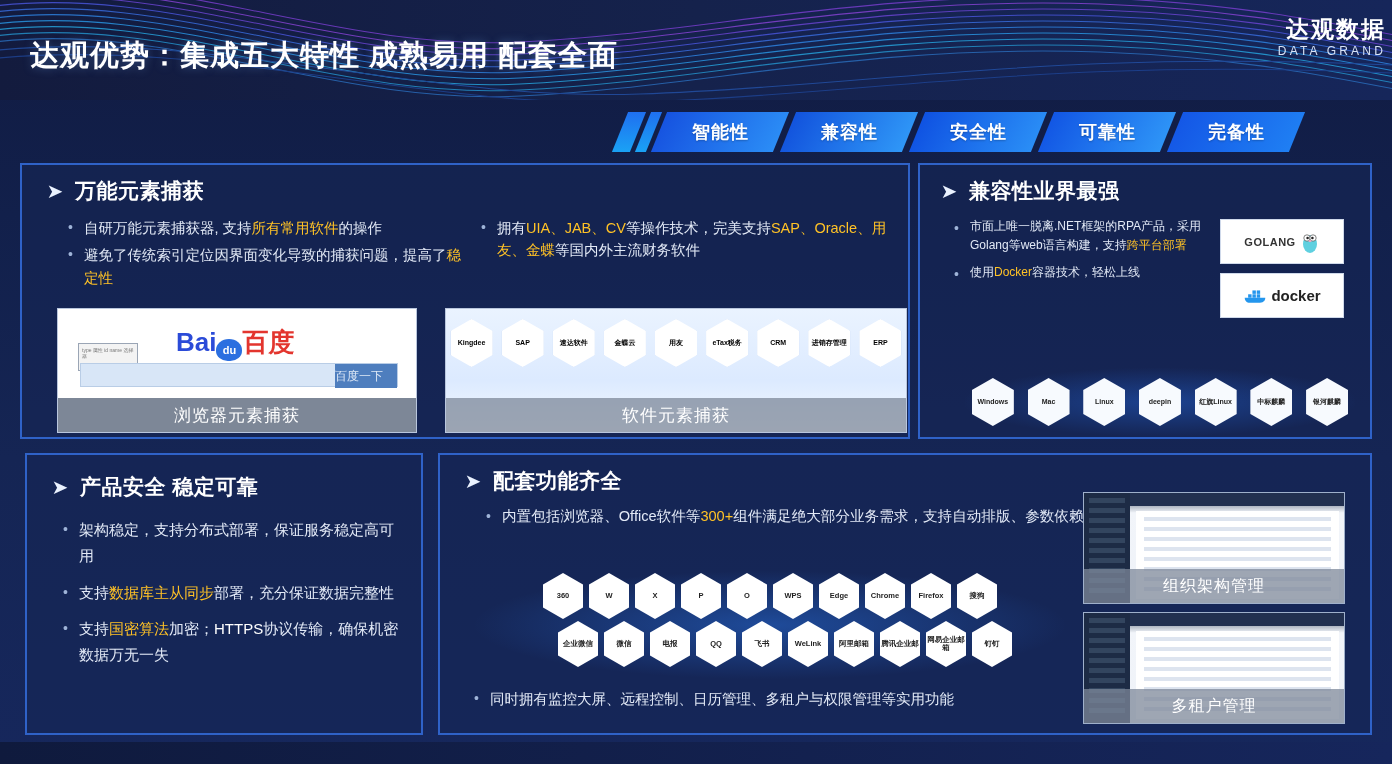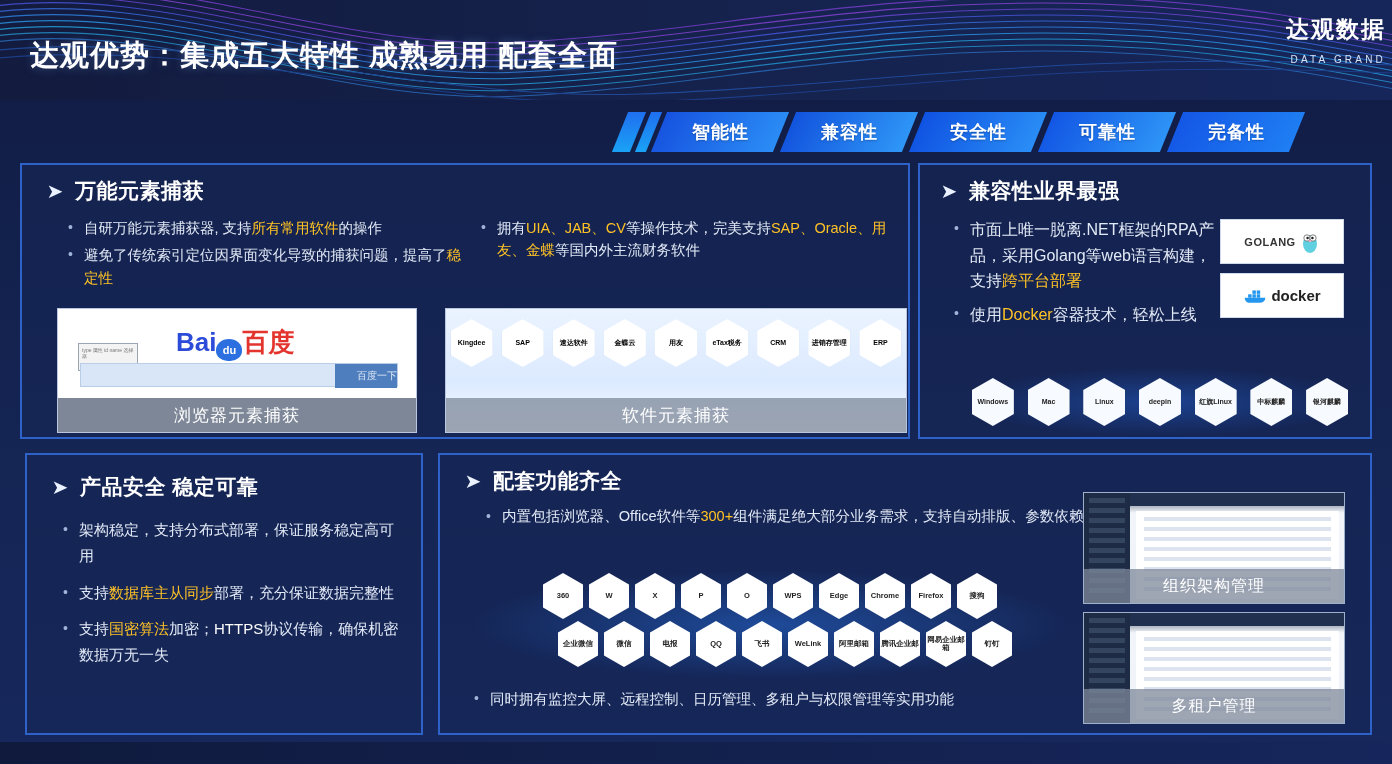--- a/index.html
+++ b/index.html
@@ -25,21 +25,21 @@
   .hdr-waves { position:absolute; left:0; top:-18px; width:1392px; height:120px; opacity:.95;}
   .hdr-title {
     position:absolute; left:30px; top:20px;
     font-size:29px; font-weight:bold; color:#ffffff; letter-spacing:1px;
     text-shadow:0 0 10px rgba(120,180,255,.35);
     white-space:nowrap;
     margin-top:16px;
   }
   .logo { position:absolute; right:6px; top:16px; text-align:right; }
   .logo-cn { font-size:23px; font-weight:bold; color:#fff; letter-spacing:2px; line-height:1.15;}
-  .logo-en { font-size:10px; color:#d7e2f5; letter-spacing:3.2px; margin-top:12px;}
+  .logo-en { font-size:12px; color:#d7e2f5; letter-spacing:3.2px; margin-top:2px;}
 
   
   .tabs { position:absolute; left:620px; top:112px; height:40px; display:flex; align-items:center; }
   .tab-dash {
     height:40px; width:18px; margin-right:5px;
     background:linear-gradient(180deg,#1f6ff0,#1aa2f5);
     transform: skewX(-22deg);
   }
   .tab-dash.d2 { width:11px; }
   .tab {
@@ -93,21 +93,21 @@
     color:#fff; font-size:17px; letter-spacing:1px;
   }
   #shot-browser { position:absolute; left:57px; top:308px; width:360px; height:125px; background:#fff;padding-left:29px; }
   .bd-logo { position:absolute; left:118px; top:16px; font-size:26px; font-weight:bold; }
   .bd-b { color:#2b4bd8; } .bd-red { color:#e3352e; }
   .bd-paw { display:inline-block; width:26px;height:22px;background:#2b6fe0;border-radius:50% 50% 45% 45%;
             color:#fff;font-size:11px;text-align:center;line-height:22px;vertical-align:-3px;}
   .bd-search { position:absolute; left:22px; top:54px; width:318px; height:24px;
                background:#d8e6f7; border:1px solid #b9cde6; }
   .bd-btn { position:absolute; right:0; top:0; width:62px; height:24px; background:#4e7ebe;
-            color:#dfe9f7; font-size:10px; text-align:right; line-height:24px; }
+            color:#dfe9f7; font-size:12px; text-align:left; line-height:24px; }
   .bd-tip { position:absolute; left:20px; top:34px; width:60px; height:28px;
             background:#f3f3f3; border:1px solid #9aa5b5; font-size:5px; color:#777; padding:3px;}
   .bd-strip { position:absolute; left:0; bottom:0; width:100%; height:34px; background:#8a8f99;}
 
   #shot-software { position:absolute; left:445px; top:308px; width:462px; height:125px;
                    background:linear-gradient(180deg,#eaf3ff 0%,#dceaff 58%,#f4f9ff 100%); }
   .hexrow { position:absolute; left:0; top:10px; width:100%; display:flex;
             justify-content:space-around; align-items:center; }
   .hex {
     width:42px; height:48px; background:#ffffff;
@@ -116,21 +116,21 @@
     font-size:7px; font-weight:bold; text-align:center; line-height:1.05;
     box-shadow:0 0 3px rgba(0,60,140,.18);
     overflow:hidden;
   }
 
   
   #p2 { left:918px; top:163px; width:454px; height:276px; }
   #p2 .panel-head { margin:12px 0 0 18px; }
   #p2 .body { display:flex; margin-top:12px; }
   #p2 .txt { width:300px; padding-left:30px; }
-  #p2 .txt li { font-size:16px; line-height:1.6; margin-bottom:8px;}
+  #p2 .txt li { font-size:12px; line-height:1.6; margin-bottom:8px;}
   .cards { width:124px; padding-top:2px; }
   .card {
     height:45px; margin-bottom:9px; background:#fff; border:1px solid #cfd9ea;
     display:flex; align-items:center; justify-content:center; gap:4px;
     font-size:13px; font-weight:bold; color:#333;
   }
   .os-band {
     position:absolute; left:965px; top:368px; width:390px; height:68px;
     display:flex; align-items:center; justify-content:space-around;
     background:radial-gradient(ellipse at 50% 50%, rgba(40,120,255,.35) 0%, rgba(20,40,100,0) 72%);

